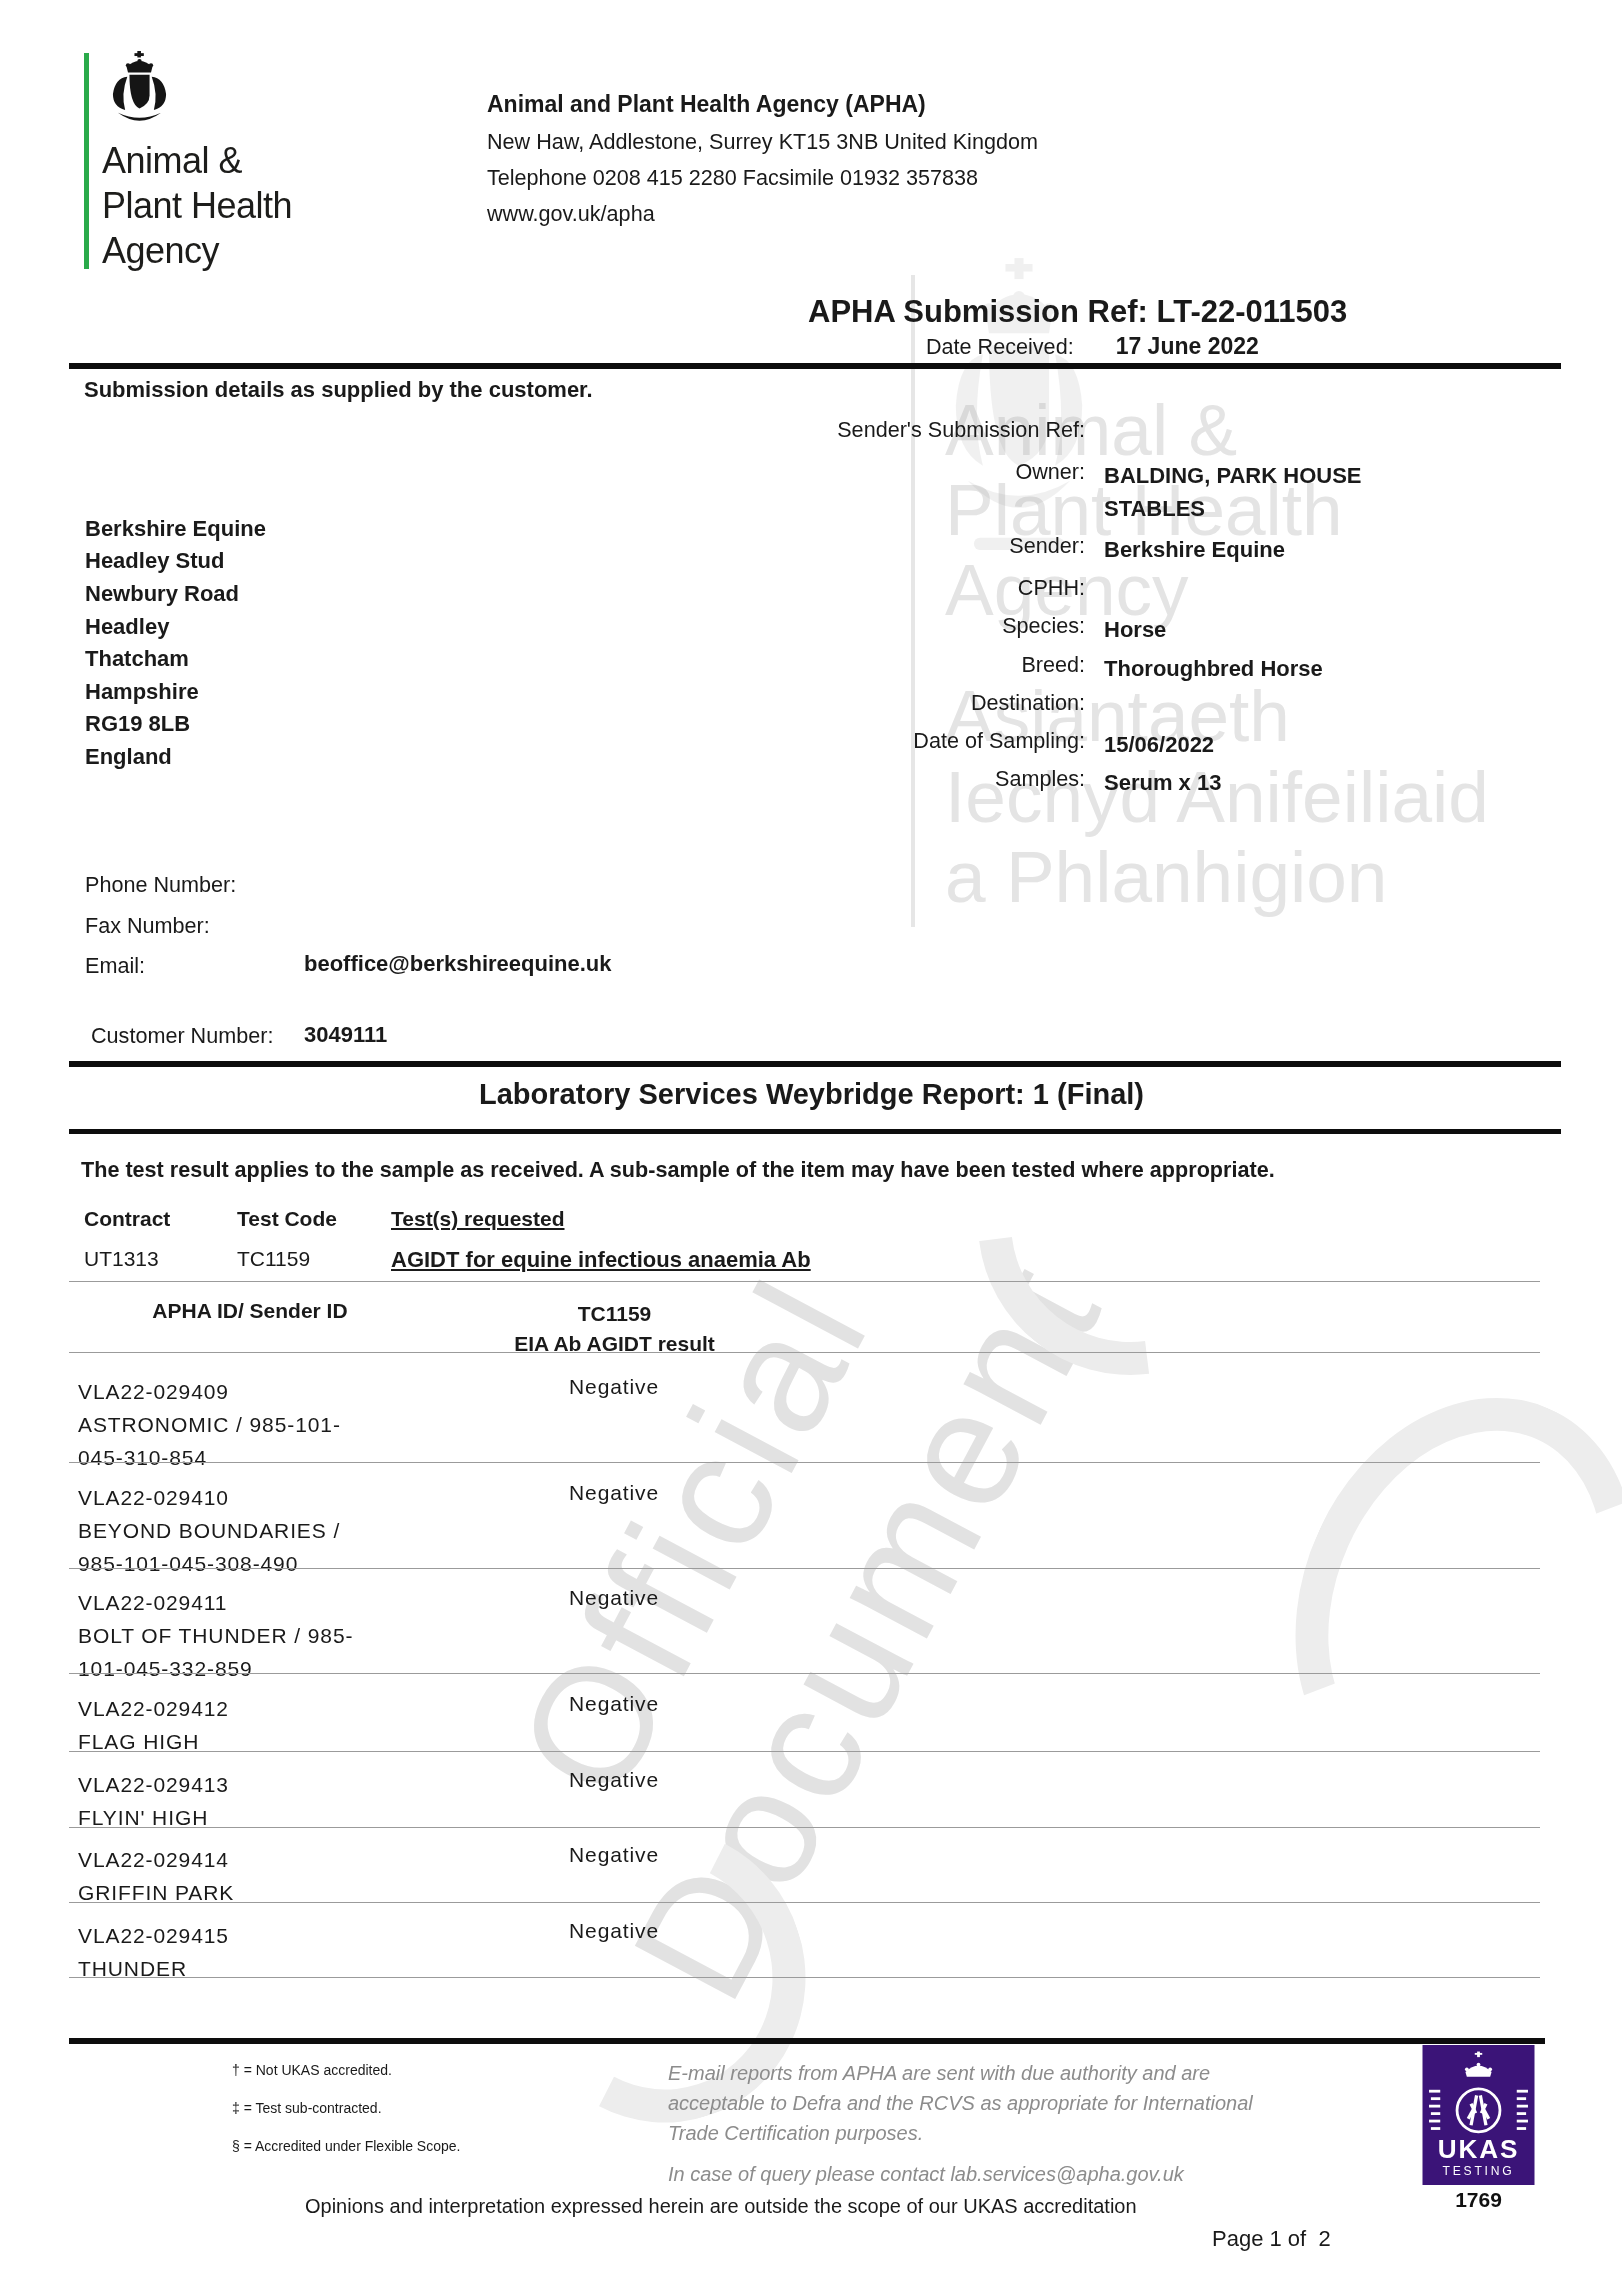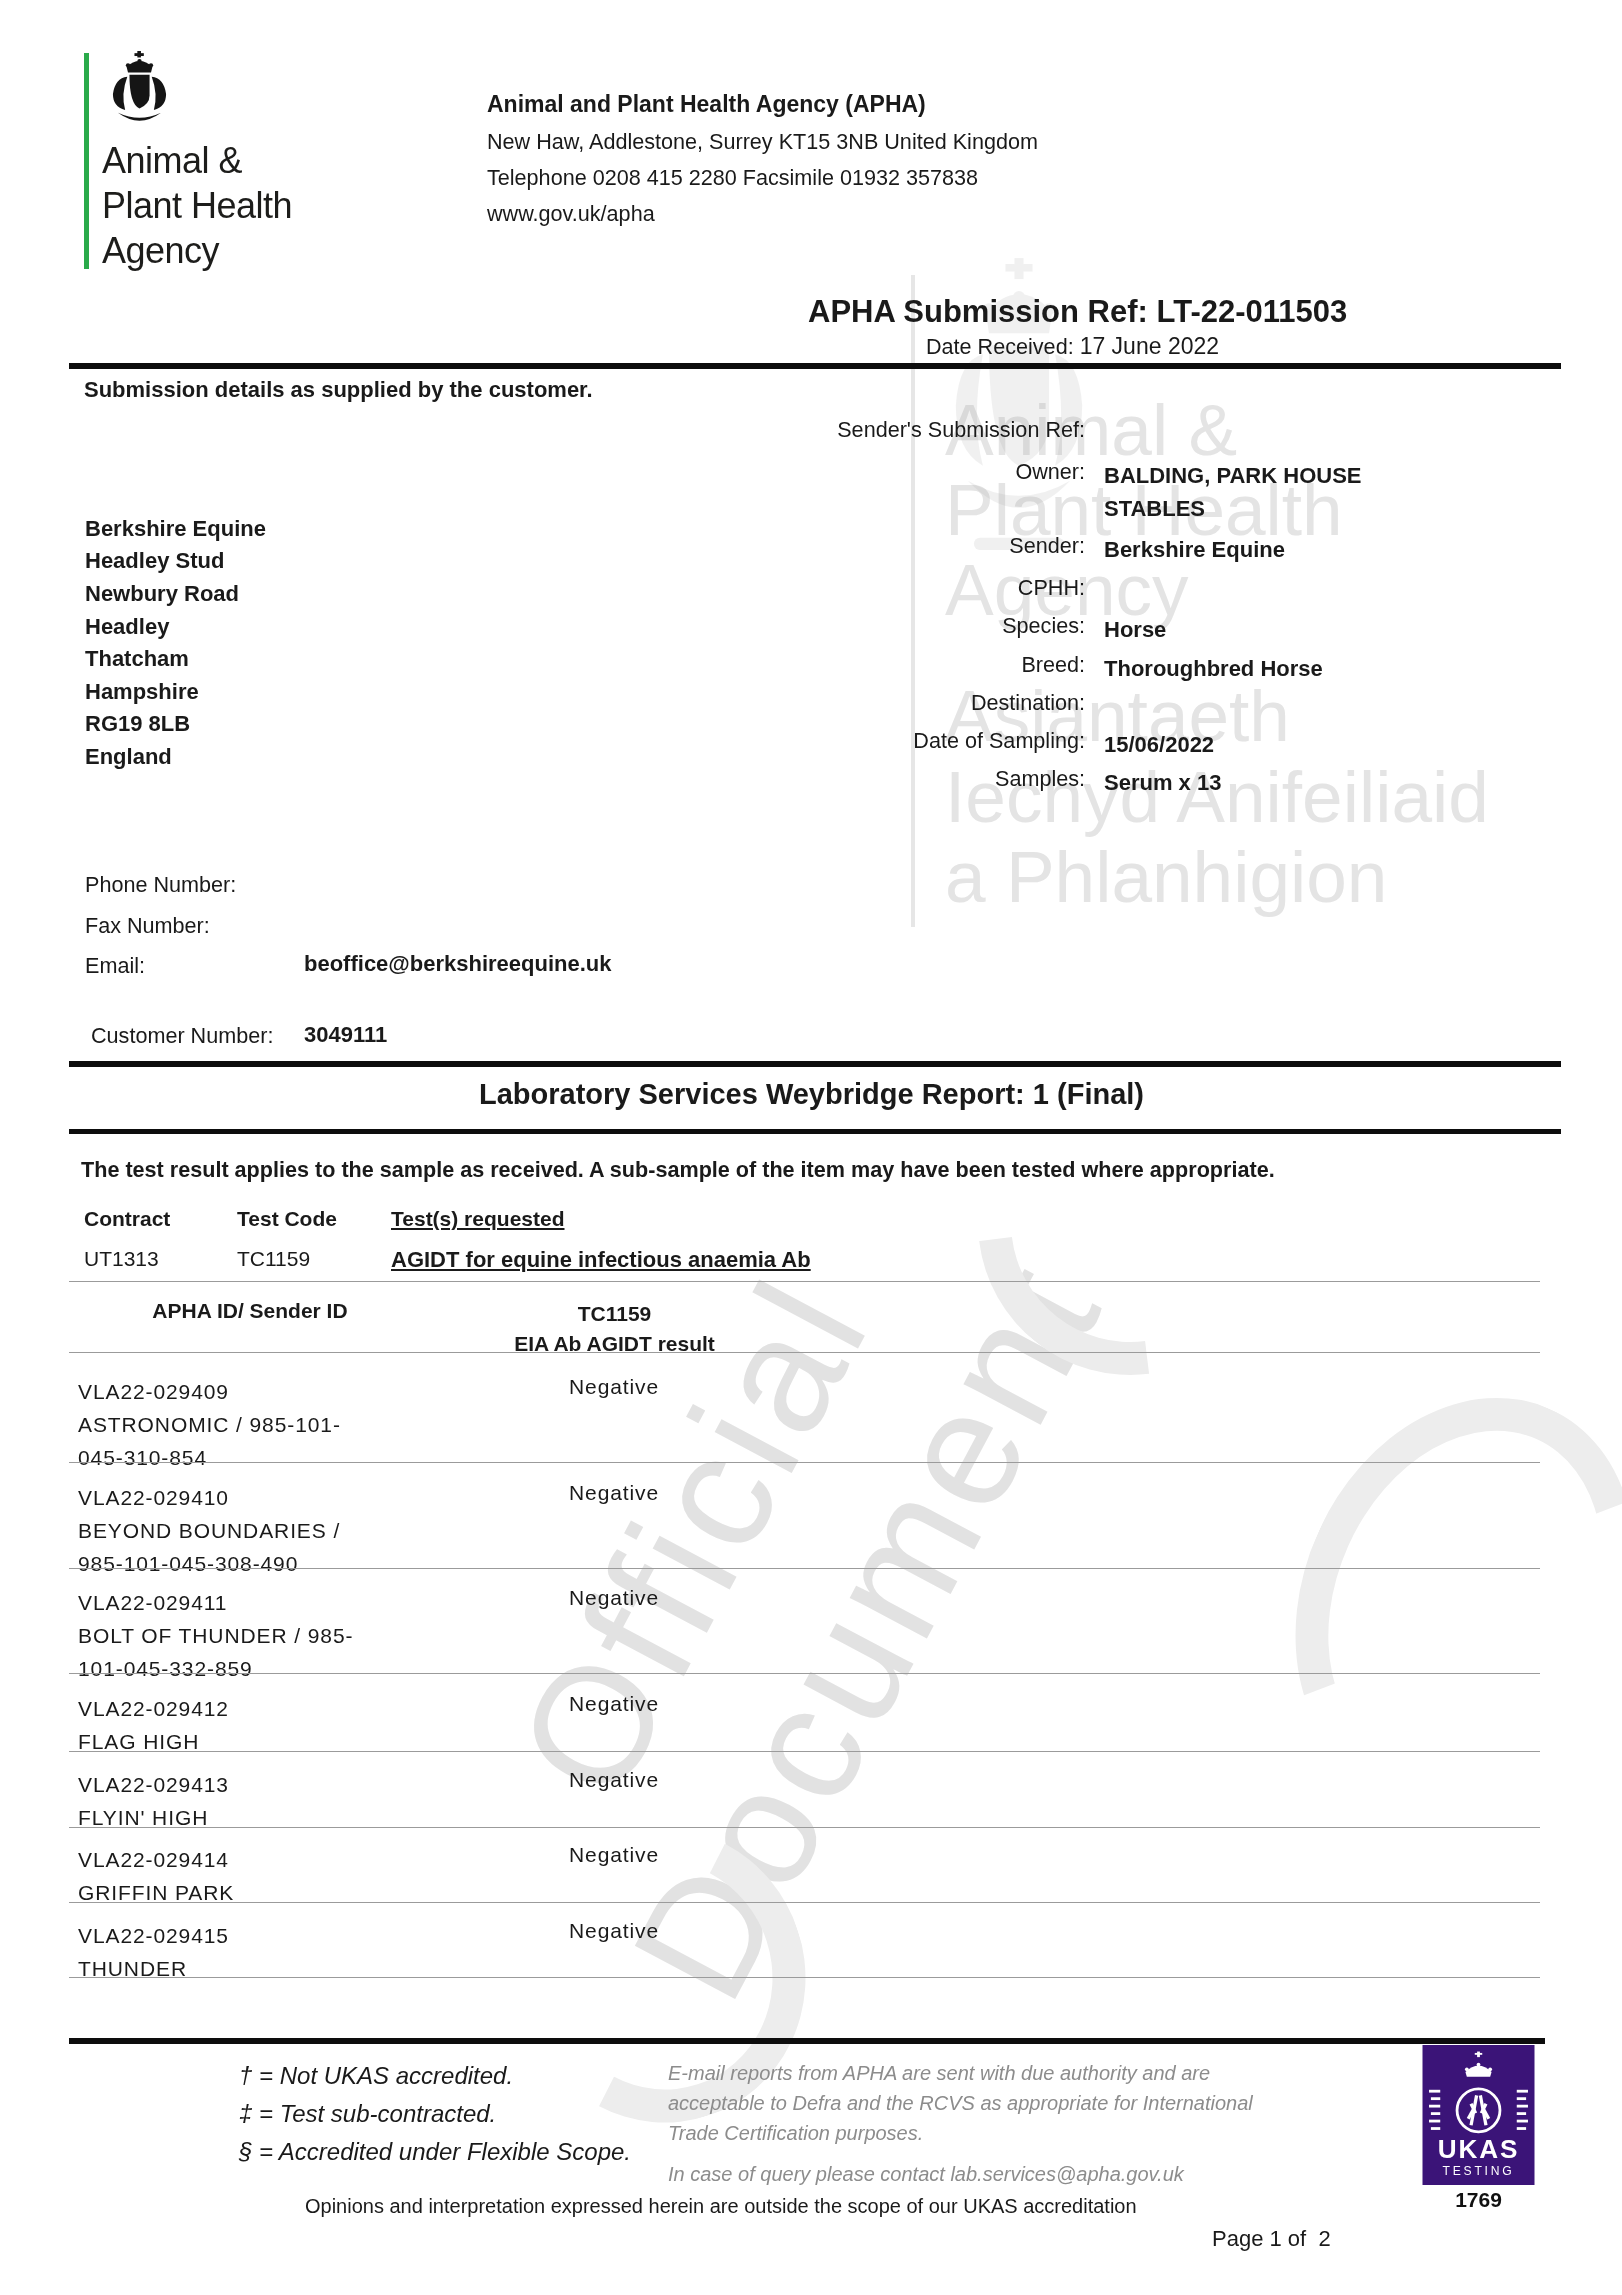--- a/index.html
+++ b/index.html
@@ -14,21 +14,21 @@
   .abs{position:absolute;}
   .b{font-weight:bold;}
   
   .green-bar{left:84px;top:53px;width:4.6px;height:216px;background:#2AAA4A;}
   .logo-text{left:102px;top:138px;font-size:36px;line-height:45px;color:#1d1d1b;letter-spacing:-0.5px;}
   .hdr-title{left:487px;top:91px;font-size:23px;}
   .hdr-line{left:487px;font-size:21.6px;}
   
   .ref-line{left:808px;top:294px;font-size:31px;}
   .date-line{left:926px;top:333px;font-size:21.6px;}
-  .date-line .val{font-size:23px;font-weight:normal;}
+  .date-line .val{font-size:23px;font-weight:bold;margin-left:36px;}
   .hr-thick{left:69px;width:1492px;height:6px;background:#0d0d0d;}
   .hr-thin{left:69px;width:1471px;height:1.4px;background:#9b9b9b;}
   .sub-head{left:84px;top:377px;font-size:22px;}
   .addr{left:85px;font-size:22px;line-height:33px;}
   .fieldrow{left:666px;width:808px;display:flex;font-size:21.6px;}
   .fieldrow .lbl{width:419px;text-align:right;flex:none;}
   .fieldrow .val{margin-left:19px;width:349px;font-weight:bold;font-size:22px;line-height:33px;}
   .contact-lbl{left:85px;font-size:21.6px;}
   .contact-val{left:304px;font-size:22px;font-weight:bold;}
   
@@ -42,21 +42,21 @@
   .trow{left:78px;width:1462px;font-size:21px;letter-spacing:0.9px;}
   .trow .rid div{line-height:33px;}
   .trow .rres{position:absolute;left:491px;top:0;}
   
   .wm{color:#e4e4e4;}
   .wm-agency{left:945px;font-size:73px;line-height:73px;white-space:nowrap;}
   .wm-bar{left:911px;top:275px;width:4.1px;height:652px;background:#e6e6e6;}
   .wm-official{left:321px;top:1285px;width:918px;height:597px;display:flex;flex-direction:column;justify-content:center;align-items:center;transform:rotate(-62deg);font-size:165px;letter-spacing:6.4px;color:#e2e2e2;line-height:197px;white-space:nowrap;}
   .wm-curve{border-radius:50%;border:33px solid transparent;}
   
-  .leg{left:239px;font-size:24px;font-style:italic;}
+  .leg{left:232px;font-size:14px;}
   .itnote{left:668px;font-size:20px;line-height:30px;font-style:italic;color:#8c8c8c;}
   .opinions{left:305px;top:2195px;font-size:20px;}
   .pagelbl{left:1212px;top:2226px;font-size:22px;white-space:pre;}
   .ukas-num{left:1421px;top:2188px;width:115px;text-align:center;font-size:21px;font-weight:bold;color:#111;}
 </style>
 </head>
 <body>
 
 <div id="page">
 

